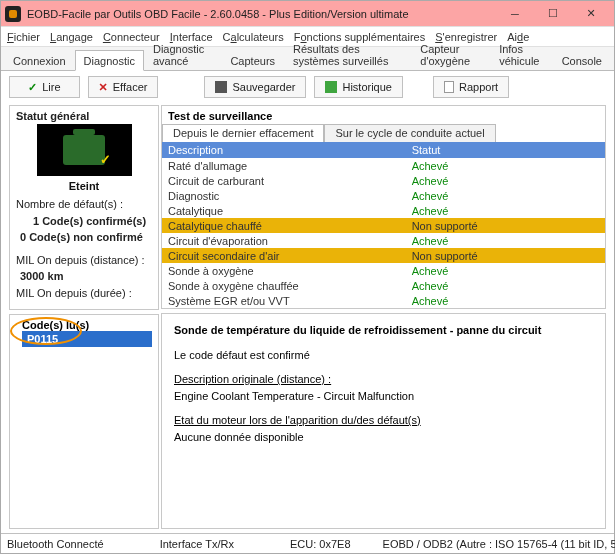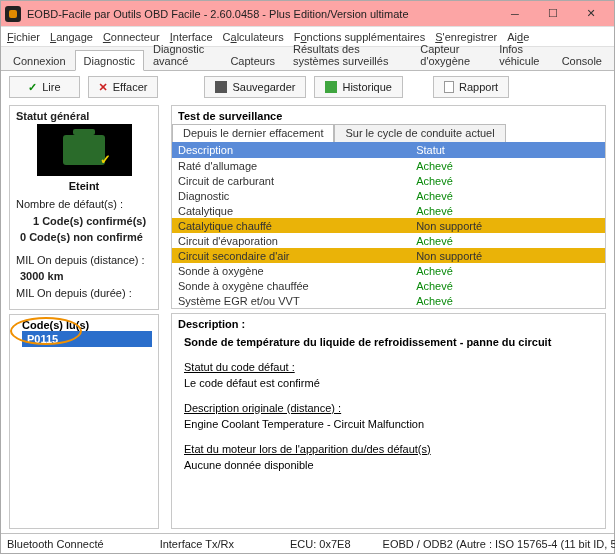--- a/index.html
+++ b/index.html
@@ -17,21 +17,21 @@
   .tab { padding:4px 8px 3px; border:1px solid transparent; border-bottom:none; color:#333; }
   .tab.active { background:#fff; border:1px solid #bbb; border-bottom:1px solid #fff; margin-bottom:-1px;}
   .toolbar { height:32px; display:flex; align-items:center; gap:8px; padding:4px 8px; }
   .btn { height:22px; padding:0 10px; display:inline-flex; align-items:center; gap:5px; background:#f7f7f7; border:1px solid #c0c0c0; color:#222; }
   .btn.lire{padding:0 18px;}
   .check{color:#0a8a0a;font-weight:bold;}
   .xmark{color:#c22;font-weight:bold;}
   .floppy{width:12px;height:12px;background:#555;display:inline-block;}
   .book{width:12px;height:12px;background:#3fa53f;display:inline-block;}
   .doc{width:10px;height:12px;display:inline-block;border:1px solid #999;background:#fff;}
-  .content { flex:1; display:flex; padding:2px 8px 4px; gap:12px; min-height:0;}
+  .content { flex:1; display:flex; padding:2px 8px 4px; gap:2px; min-height:0;}
   .left { width:150px; display:flex; flex-direction:column; gap:4px;}
   .right{ flex:1; display:flex; flex-direction:column; gap:4px; min-height:0;}
   .panel { border:1px solid #c8c8c8; background:#fff; padding:4px 6px; }
   .statlabel { font-weight:bold; color:#222;}
   .enginebox{ background:#000; height:52px; display:flex;align-items:center;justify-content:center;margin:2px auto 4px; width:95px;}
   .engine{ width:42px;height:30px;background:#2a6b2a;border-radius:3px;position:relative;}
   .engine:before{content:"";position:absolute;top:-6px;left:10px;width:22px;height:6px;background:#2a6b2a;border-radius:2px;}
   .engine:after{content:"✓";position:absolute;right:-6px;bottom:-2px;color:#f0d000;font-weight:bold;font-size:13px;}
   .eteint{ text-align:center;font-weight:bold;color:#111;}
   .leftblock{font-size:10.5px;color:#222;line-height:1.5;}
@@ -203,25 +203,23 @@
               </tr>
               <tr class="">
                 <td>Système EGR et/ou VVT</td>
                 <td class="status">Achevé</td>
               </tr>
             </tbody>
         </table>
       </div>
 
       <div class="panel desc">
-        <div class="desc-title">Description :</div>
         <div class="descbody">
           <div class="bold">Sonde de température du liquide de refroidissement - panne du circuit</div>
           <div style="height:8px"></div>
-          <div class="u">Statut du code défaut :</div>
           <div>Le code défaut est confirmé</div>
           <div style="height:8px"></div>
           <div class="u">Description originale (distance) :</div>
           <div>Engine Coolant Temperature - Circuit Malfunction</div>
           <div style="height:8px"></div>
           <div class="u">Etat du moteur lors de l'apparition du/des défaut(s)</div>
           <div>Aucune donnée disponible</div>
         </div>
       </div>
     </div>

